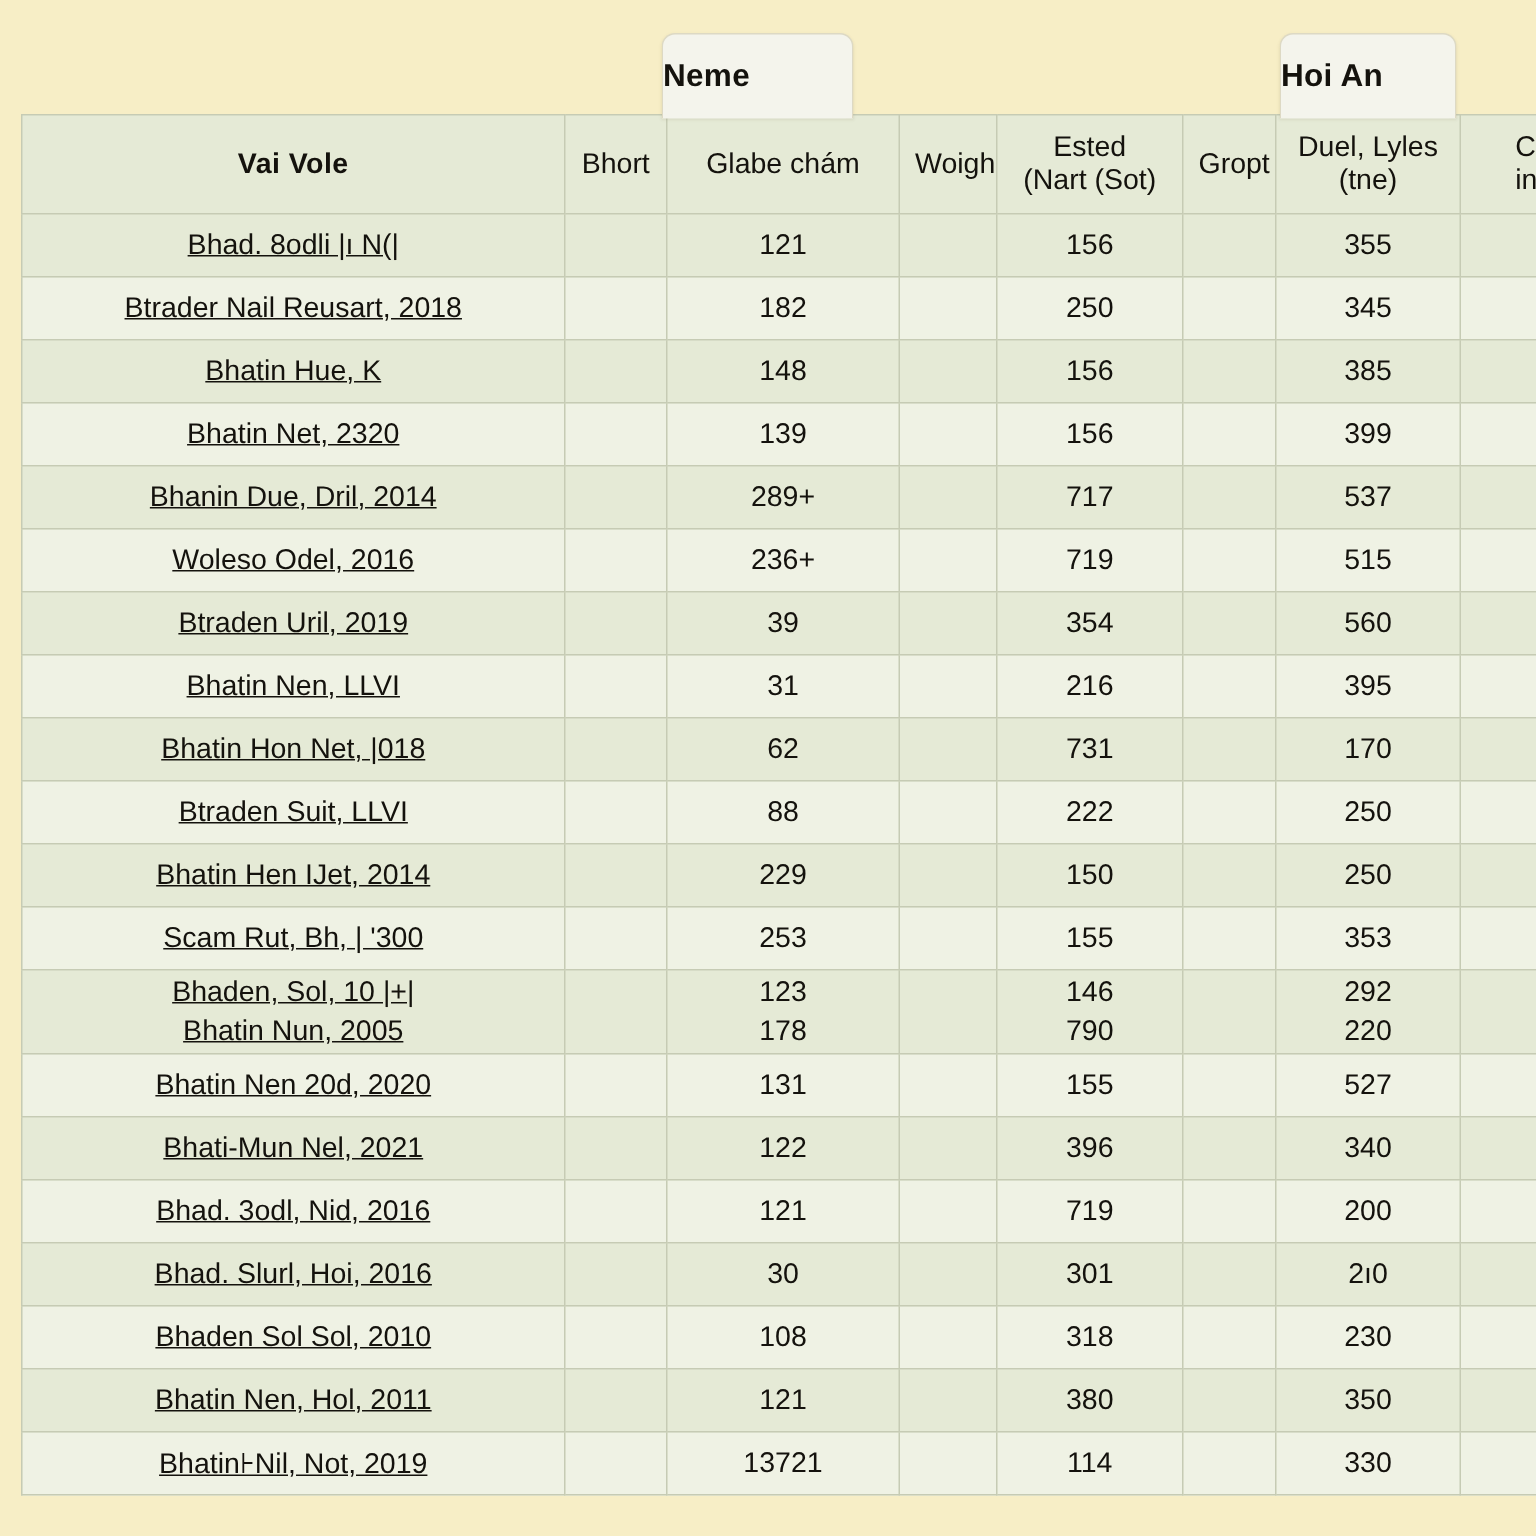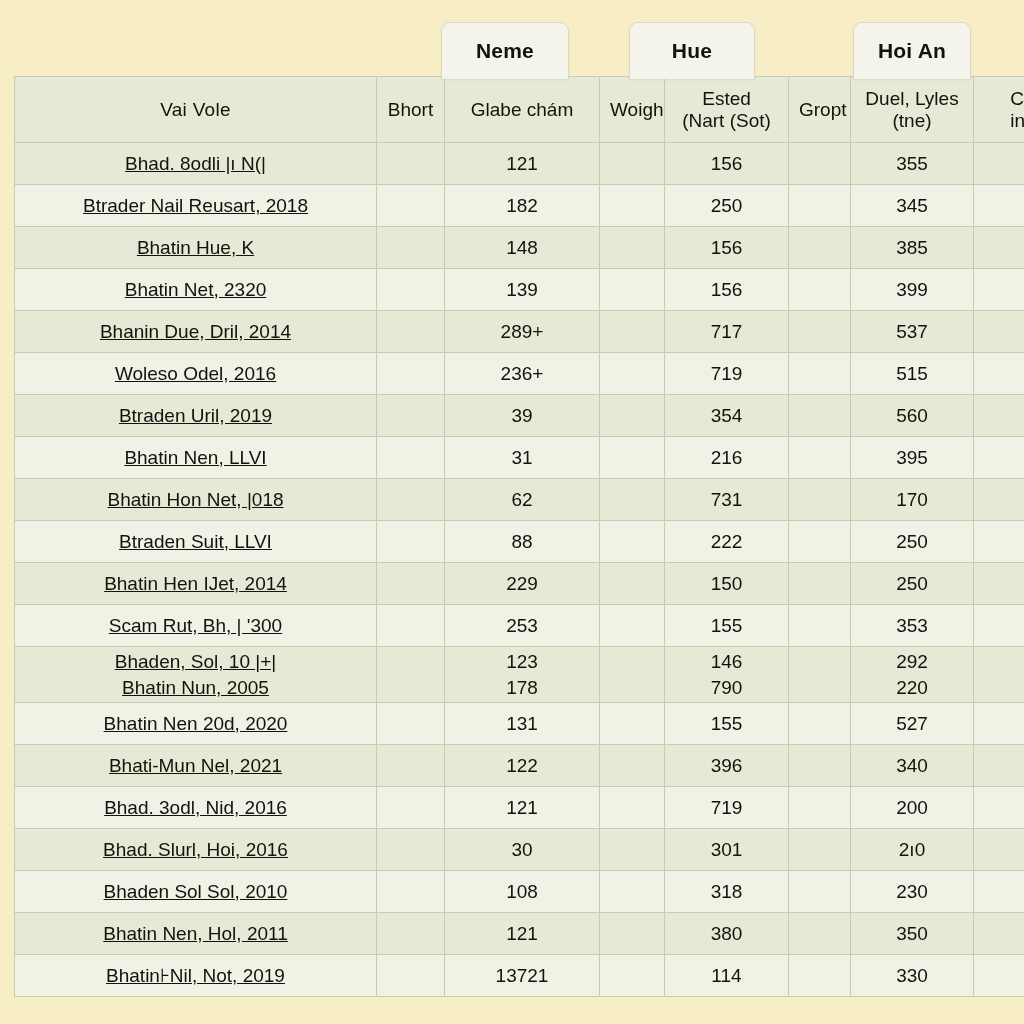--- a/index.html
+++ b/index.html
@@ -27,21 +27,21 @@
   .tab {
     position: absolute;
     top: 0;
     height: 56px;
     background: #f4f4ec;
     border: 1px solid #ddd9c4;
     border-bottom: none;
     border-radius: 9px 9px 0 0;
     display: flex;
     align-items: center;
-    justify-content: center;
+    justify-content: flex-start;
     box-shadow: 0 1px 2px rgba(120,115,80,0.13);
   }
   .tab-label {
     font-size: 21px;
     font-weight: bold;
     color: #14120d;
     letter-spacing: 0.2px;
     white-space: nowrap;
   }
   #tab-0 { left: 441px; width: 126px; }
@@ -77,21 +77,21 @@
     background: #e5ead6;
     height: 66px;
     vertical-align: middle;
     font-weight: normal;
     font-size: 18px;
     text-align: center;
     line-height: 1.12;
   }
   thead th.main-head {
     font-size: 24px;
-    font-weight: normal;
+    font-weight: bold;
     letter-spacing: 0.3px;
   }
 
   
   tbody tr.row-odd  td { background: #e5ead6; }
   tbody tr.row-even td { background: #eff2e4; }
   tbody td {
     height: 42px;
     vertical-align: middle;
   }
@@ -124,23 +124,20 @@
   col.c-gropt  { width: 62px; }
   col.c-duel   { width: 123px; }
   col.c-coats  { width: 123px; }
 </style>
 </head>
 <body>
 
 <div id="tab-strip">
   <div class="tab" id="tab-0">
     <span class="tab-label">Neme</span>
-  </div>
-  <div class="tab" id="tab-1">
-    <span class="tab-label">Hue</span>
   </div>
   <div class="tab" id="tab-2">
     <span class="tab-label">Hoi An</span>
   </div>
 </div>
 
 <div id="table-wrap">
   <table id="data-table">
     <colgroup>
       <col class="c-label">

